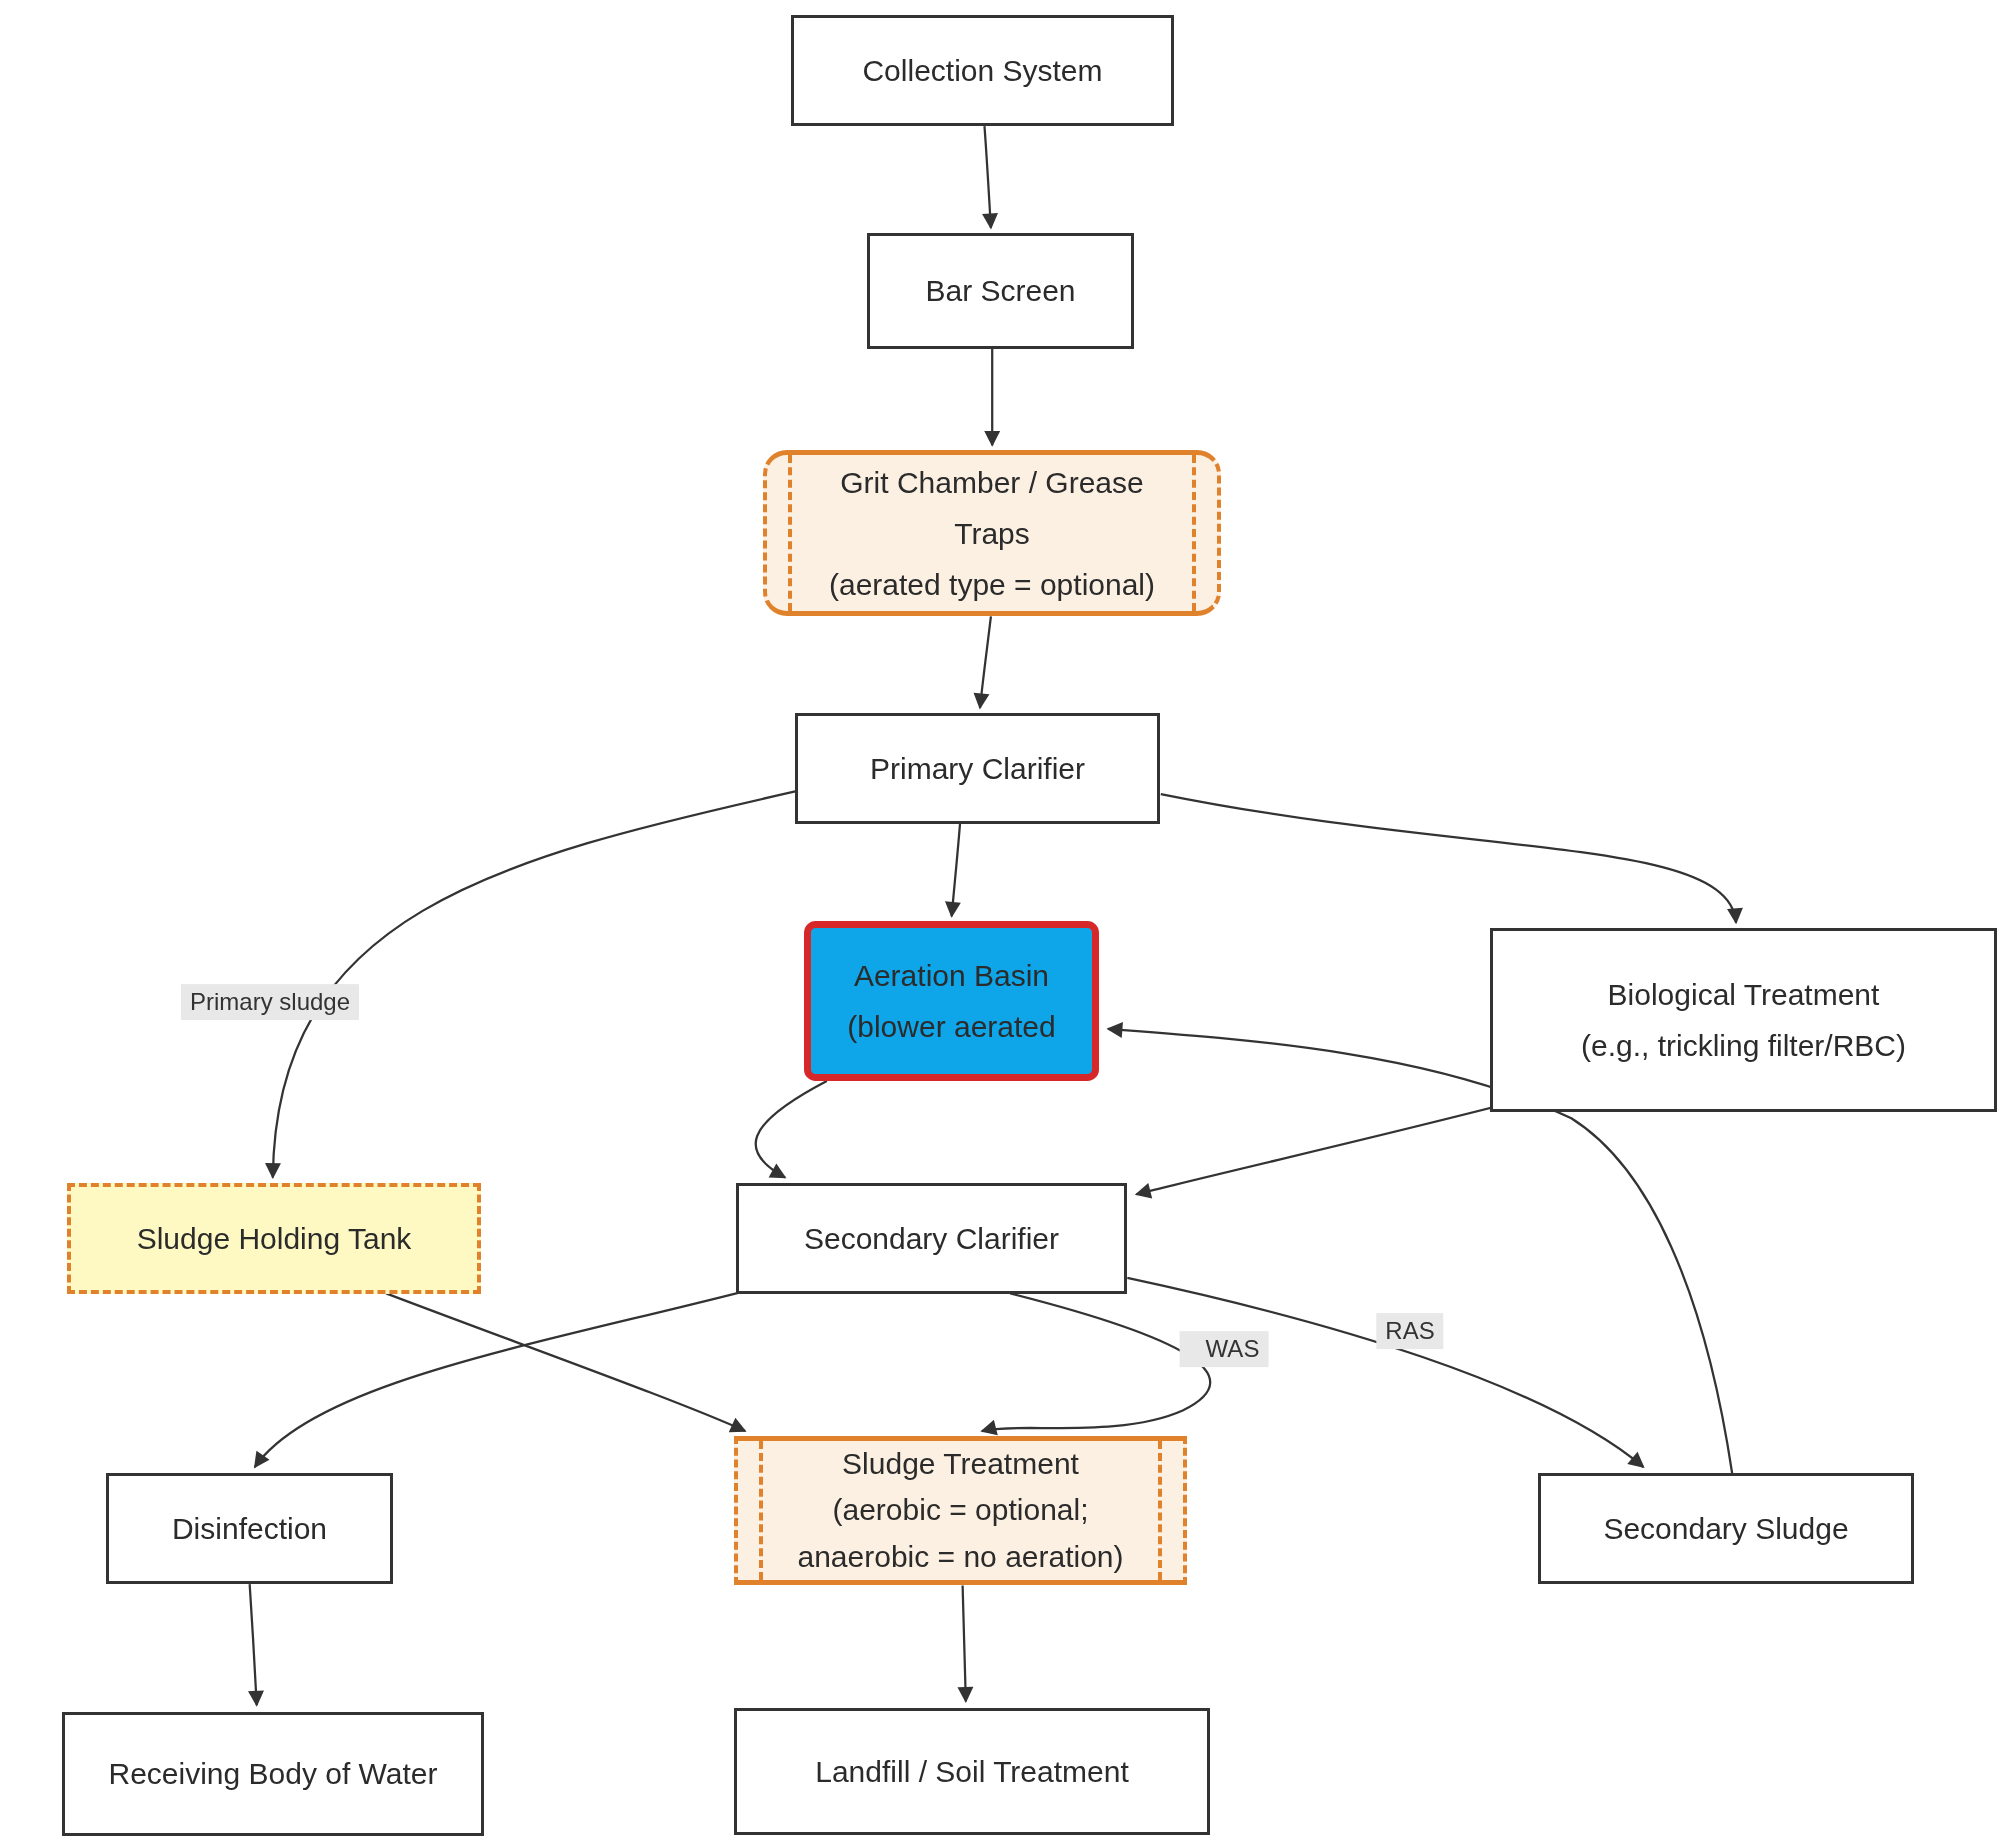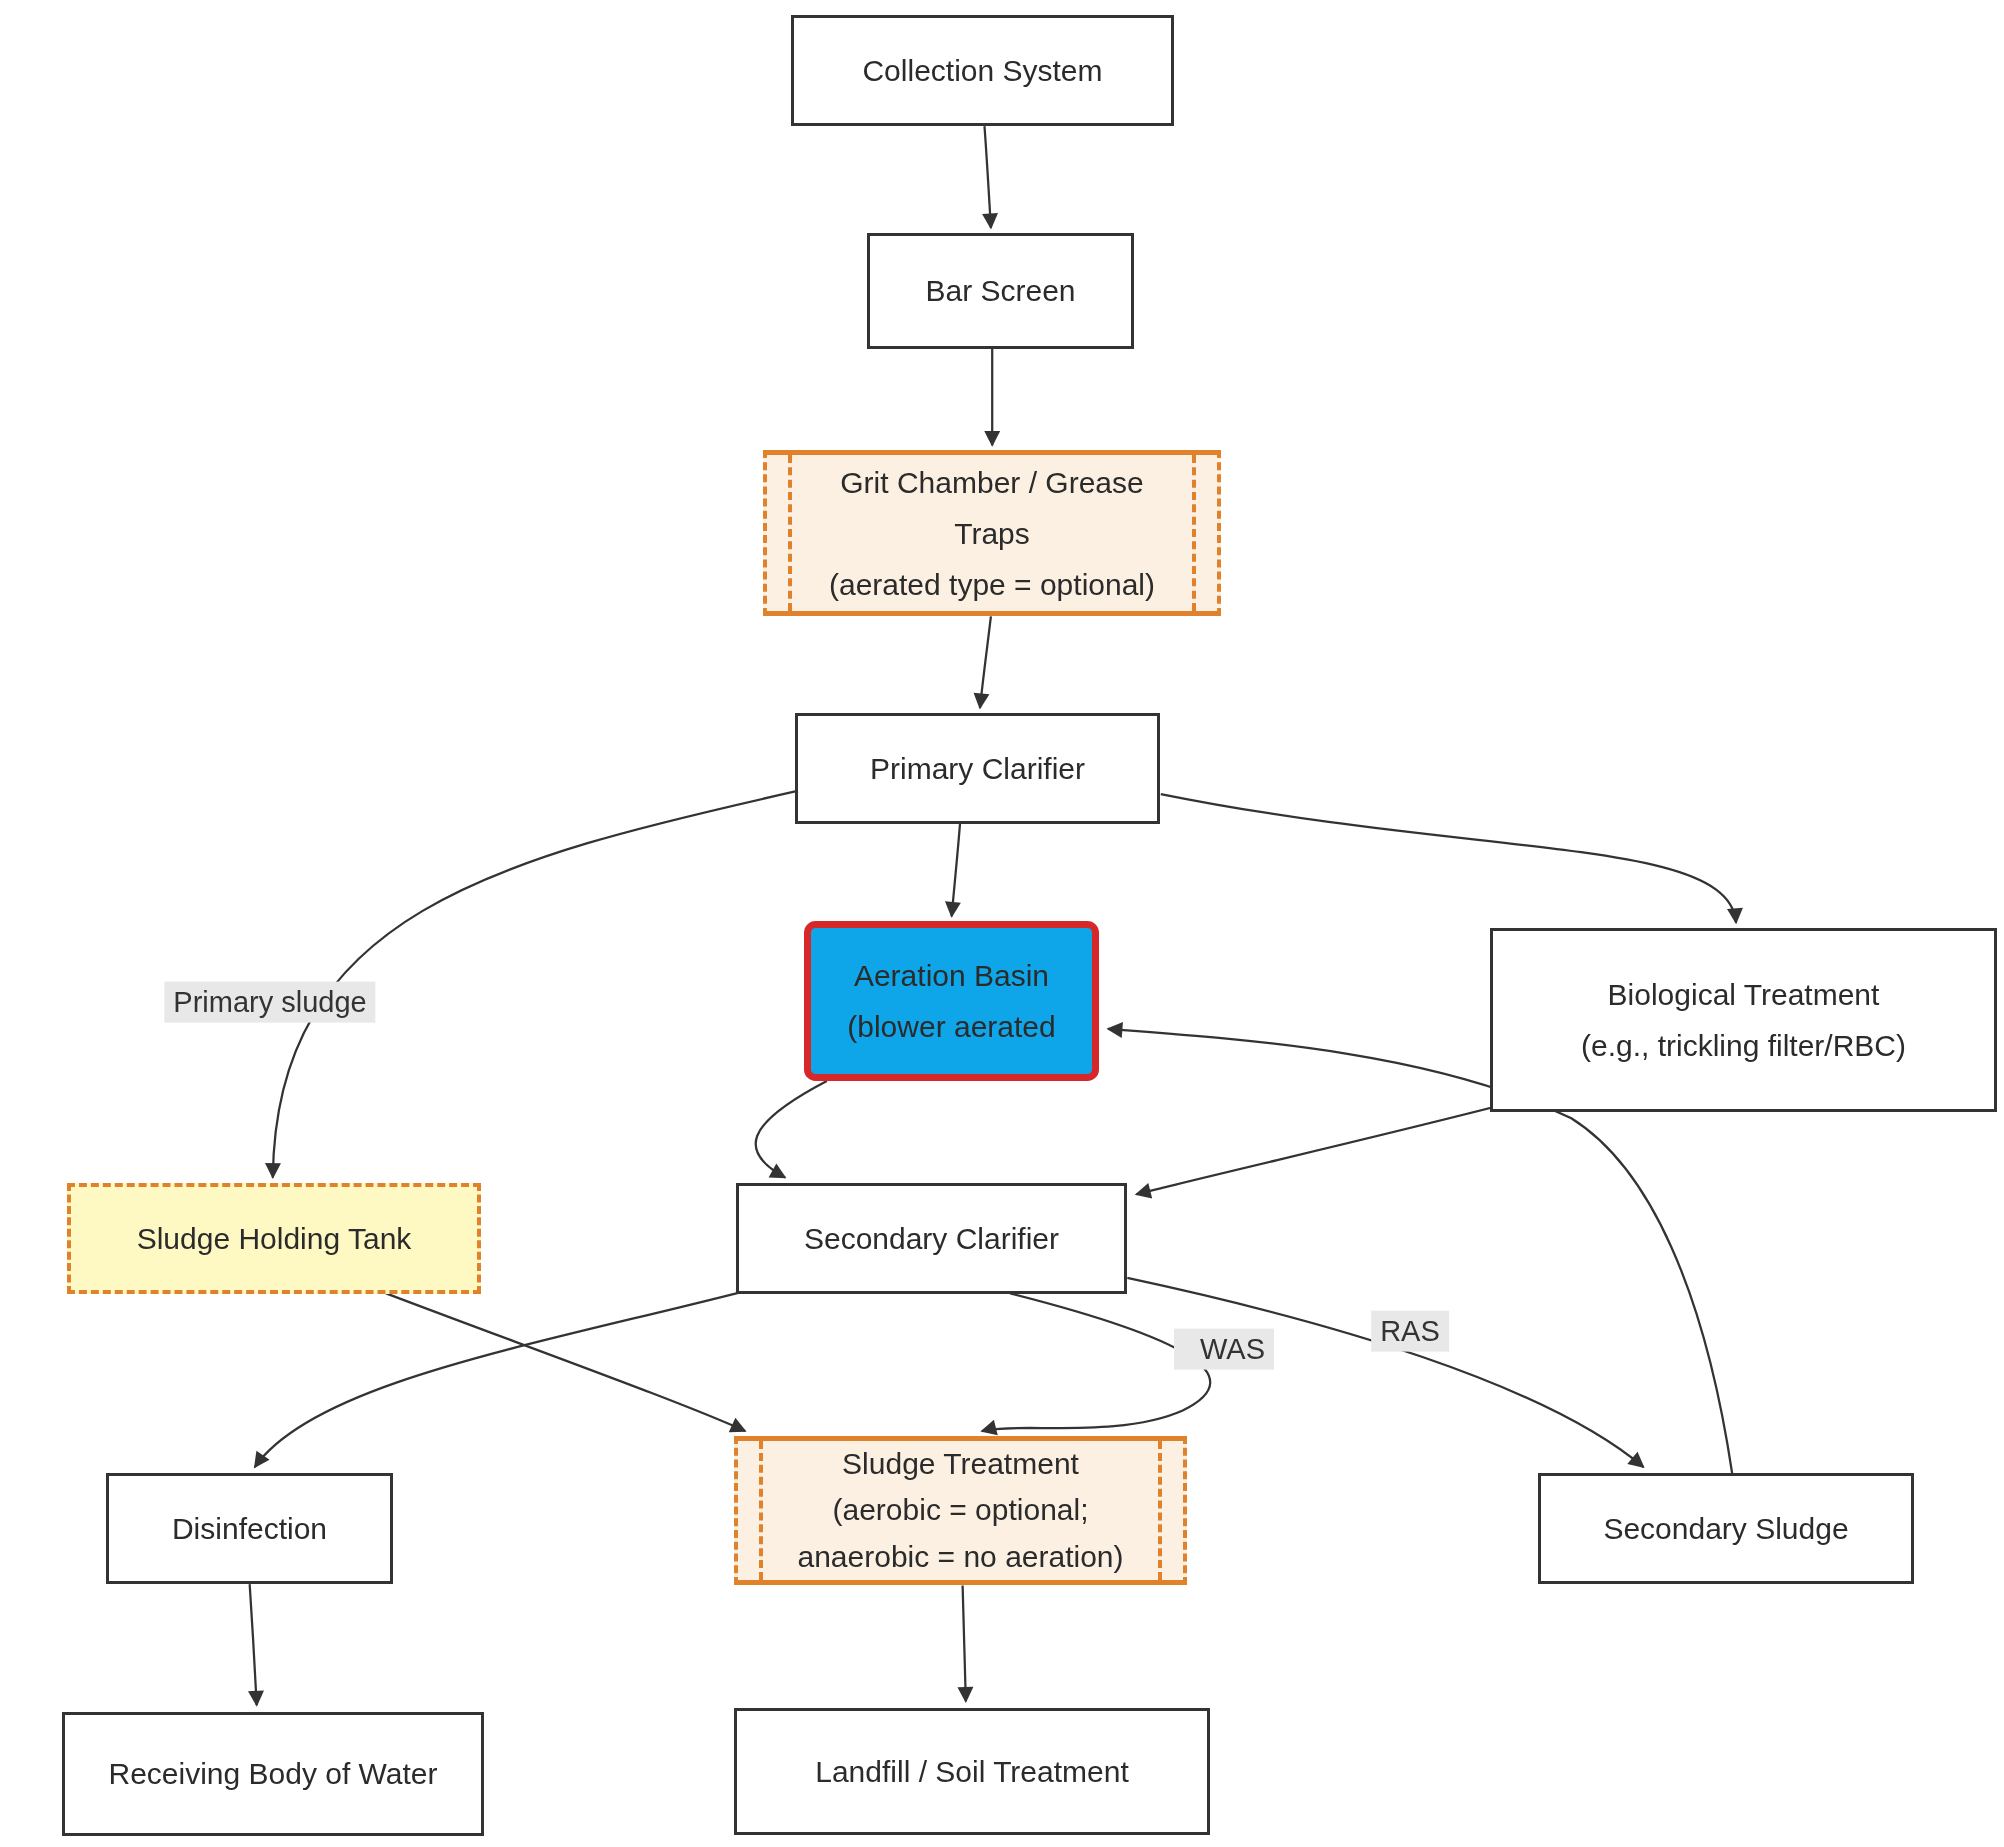--- a/index.html
+++ b/index.html
@@ -50,21 +50,21 @@
     position:absolute;top:0;bottom:0;width:0;
     border-left:4.5px dashed #E0812B;
   }
   .node.subroutine::before{left:20.6px;}
   .node.subroutine::after{right:20.6px;}
   .edge-label{
     position:absolute;
     transform:translate(-50%,-50%);
     background:#e8e8e8;
     color:#333333;
-    font-size:29px;
+    font-size:24px;
     padding:3.9px 9px;
     z-index:3;
     white-space:nowrap;
   }
 </style>
 </head>
 <body>
 
 <div id="canvas">
 
@@ -94,21 +94,21 @@
   </svg>
 
   <div class="node" style="left:791px;top:15.4px;width:383px;height:111px;">
     <span class="lbl">Collection System</span>
   </div>
 
   <div class="node" style="left:867px;top:233px;width:267px;height:116px;">
     <span class="lbl">Bar Screen</span>
   </div>
 
-  <div class="node subroutine" style="left:763px;top:450px;width:458px;height:166px;line-height:1.7;">
+  <div class="node subroutine" style="left:763px;top:450px;width:458px;height:166px;line-height:1.7;border-radius:24px;">
     <span class="lbl">Grit Chamber / Grease
 Traps
 (aerated type = optional)</span>
   </div>
 
   <div class="node" style="left:795px;top:713px;width:365px;height:111px;">
     <span class="lbl">Primary Clarifier</span>
   </div>
 
   <div class="node red" style="left:804px;top:921px;width:295px;height:160px;line-height:1.7;">

